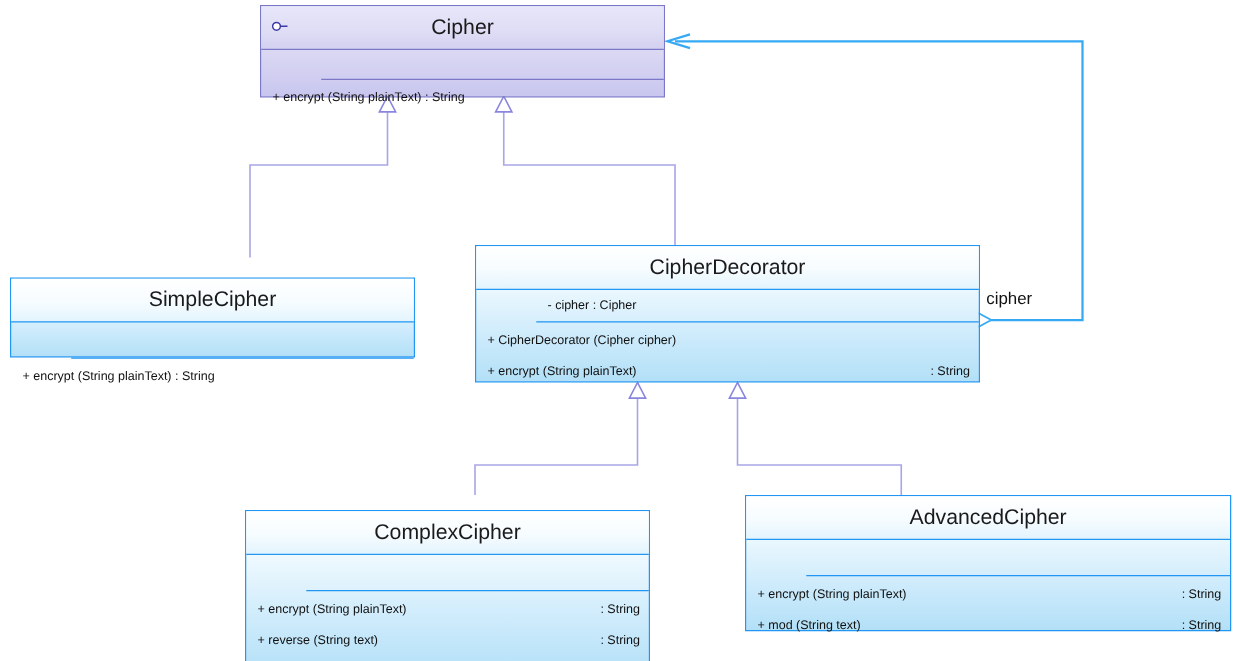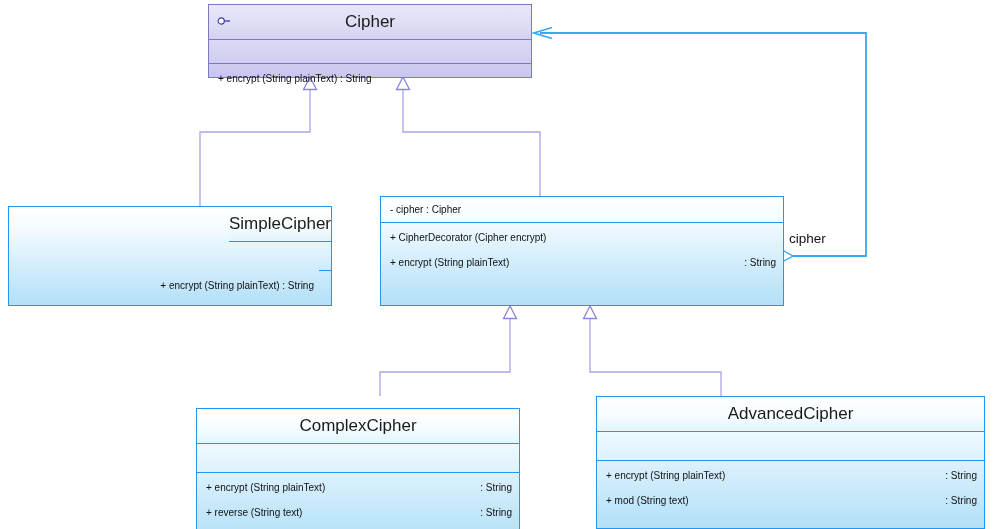--- a/index.html
+++ b/index.html
@@ -61,20 +61,21 @@
     border-bottom: 1px solid #7b78c8;
     background: linear-gradient(to bottom, #e8e6f9 0%, #dfddf5 60%, #d3d0f1 100%);
   }
 
   .attributes-row {
     flex: none;
     border-bottom: 1px solid #2196f3;
     padding: 3px 6px;
     min-height: 22px;
     background: transparent;
+    margin-left: 48px;
   }
   .interface-box .attributes-row {
     border-bottom: 1px solid #7b78c8;
   }
 
   .operations-row {
     flex: 1 1 auto;
     padding: 2px 0 2px 0;
   }
 
@@ -163,43 +164,46 @@
     </div>
     <div class="attributes-row" style="min-height:17px;"></div>
     <div class="operations-row">
       <div class="member-line">
         <span class="member-sig">+ encrypt (String plainText) : String</span>
         <span class="member-type"></span>
       </div>
     </div>
   </div>
 
-  <div class="uml-class" style="left:8px; top:206px; width:324px; height:100px;align-items:flex-end;">
+  <div class="uml-class" style="left:8px; top:222px; width:324px; height:64px;">
     <div class="class-name-row">
       <span>SimpleCipher</span>
     </div>
     <div class="attributes-row" style="min-height:22px;"></div>
     <div class="operations-row">
       <div class="member-line">
         <span class="member-sig">+ encrypt (String plainText) : String</span>
         <span class="member-type"></span>
       </div>
     </div>
   </div>
 
   <div class="uml-class" style="left:380px; top:196px; width:404px; height:110px;">
+    <div class="class-name-row">
+      <span>CipherDecorator</span>
+    </div>
     <div class="attributes-row" style="padding:0;">
       <div class="member-line">
         <span class="member-sig">- cipher  : Cipher</span>
         <span class="member-type"></span>
       </div>
     </div>
     <div class="operations-row">
       <div class="member-line">
-        <span class="member-sig">+ CipherDecorator (Cipher encrypt)</span>
+        <span class="member-sig">+ CipherDecorator (Cipher cipher)</span>
         <span class="member-type"></span>
       </div>
       <div class="member-line">
         <span class="member-sig">+ encrypt (String plainText)</span>
         <span class="member-type">: String</span>
       </div>
     </div>
   </div>
 
   <div class="assoc-label" style="left:789px; top:231px;">cipher</div>
@@ -214,21 +218,21 @@
         <span class="member-sig">+ encrypt (String plainText)</span>
         <span class="member-type">: String</span>
       </div>
       <div class="member-line">
         <span class="member-sig">+ reverse (String text)</span>
         <span class="member-type">: String</span>
       </div>
     </div>
   </div>
 
-  <div class="uml-class" style="left:596px; top:396px; width:389px; height:133px;">
+  <div class="uml-class" style="left:596px; top:396px; width:389px; height:109px;">
     <div class="class-name-row">
       <span>AdvancedCipher</span>
     </div>
     <div class="attributes-row" style="min-height:22px;"></div>
     <div class="operations-row">
       <div class="member-line">
         <span class="member-sig">+ encrypt (String plainText)</span>
         <span class="member-type">: String</span>
       </div>
       <div class="member-line">

